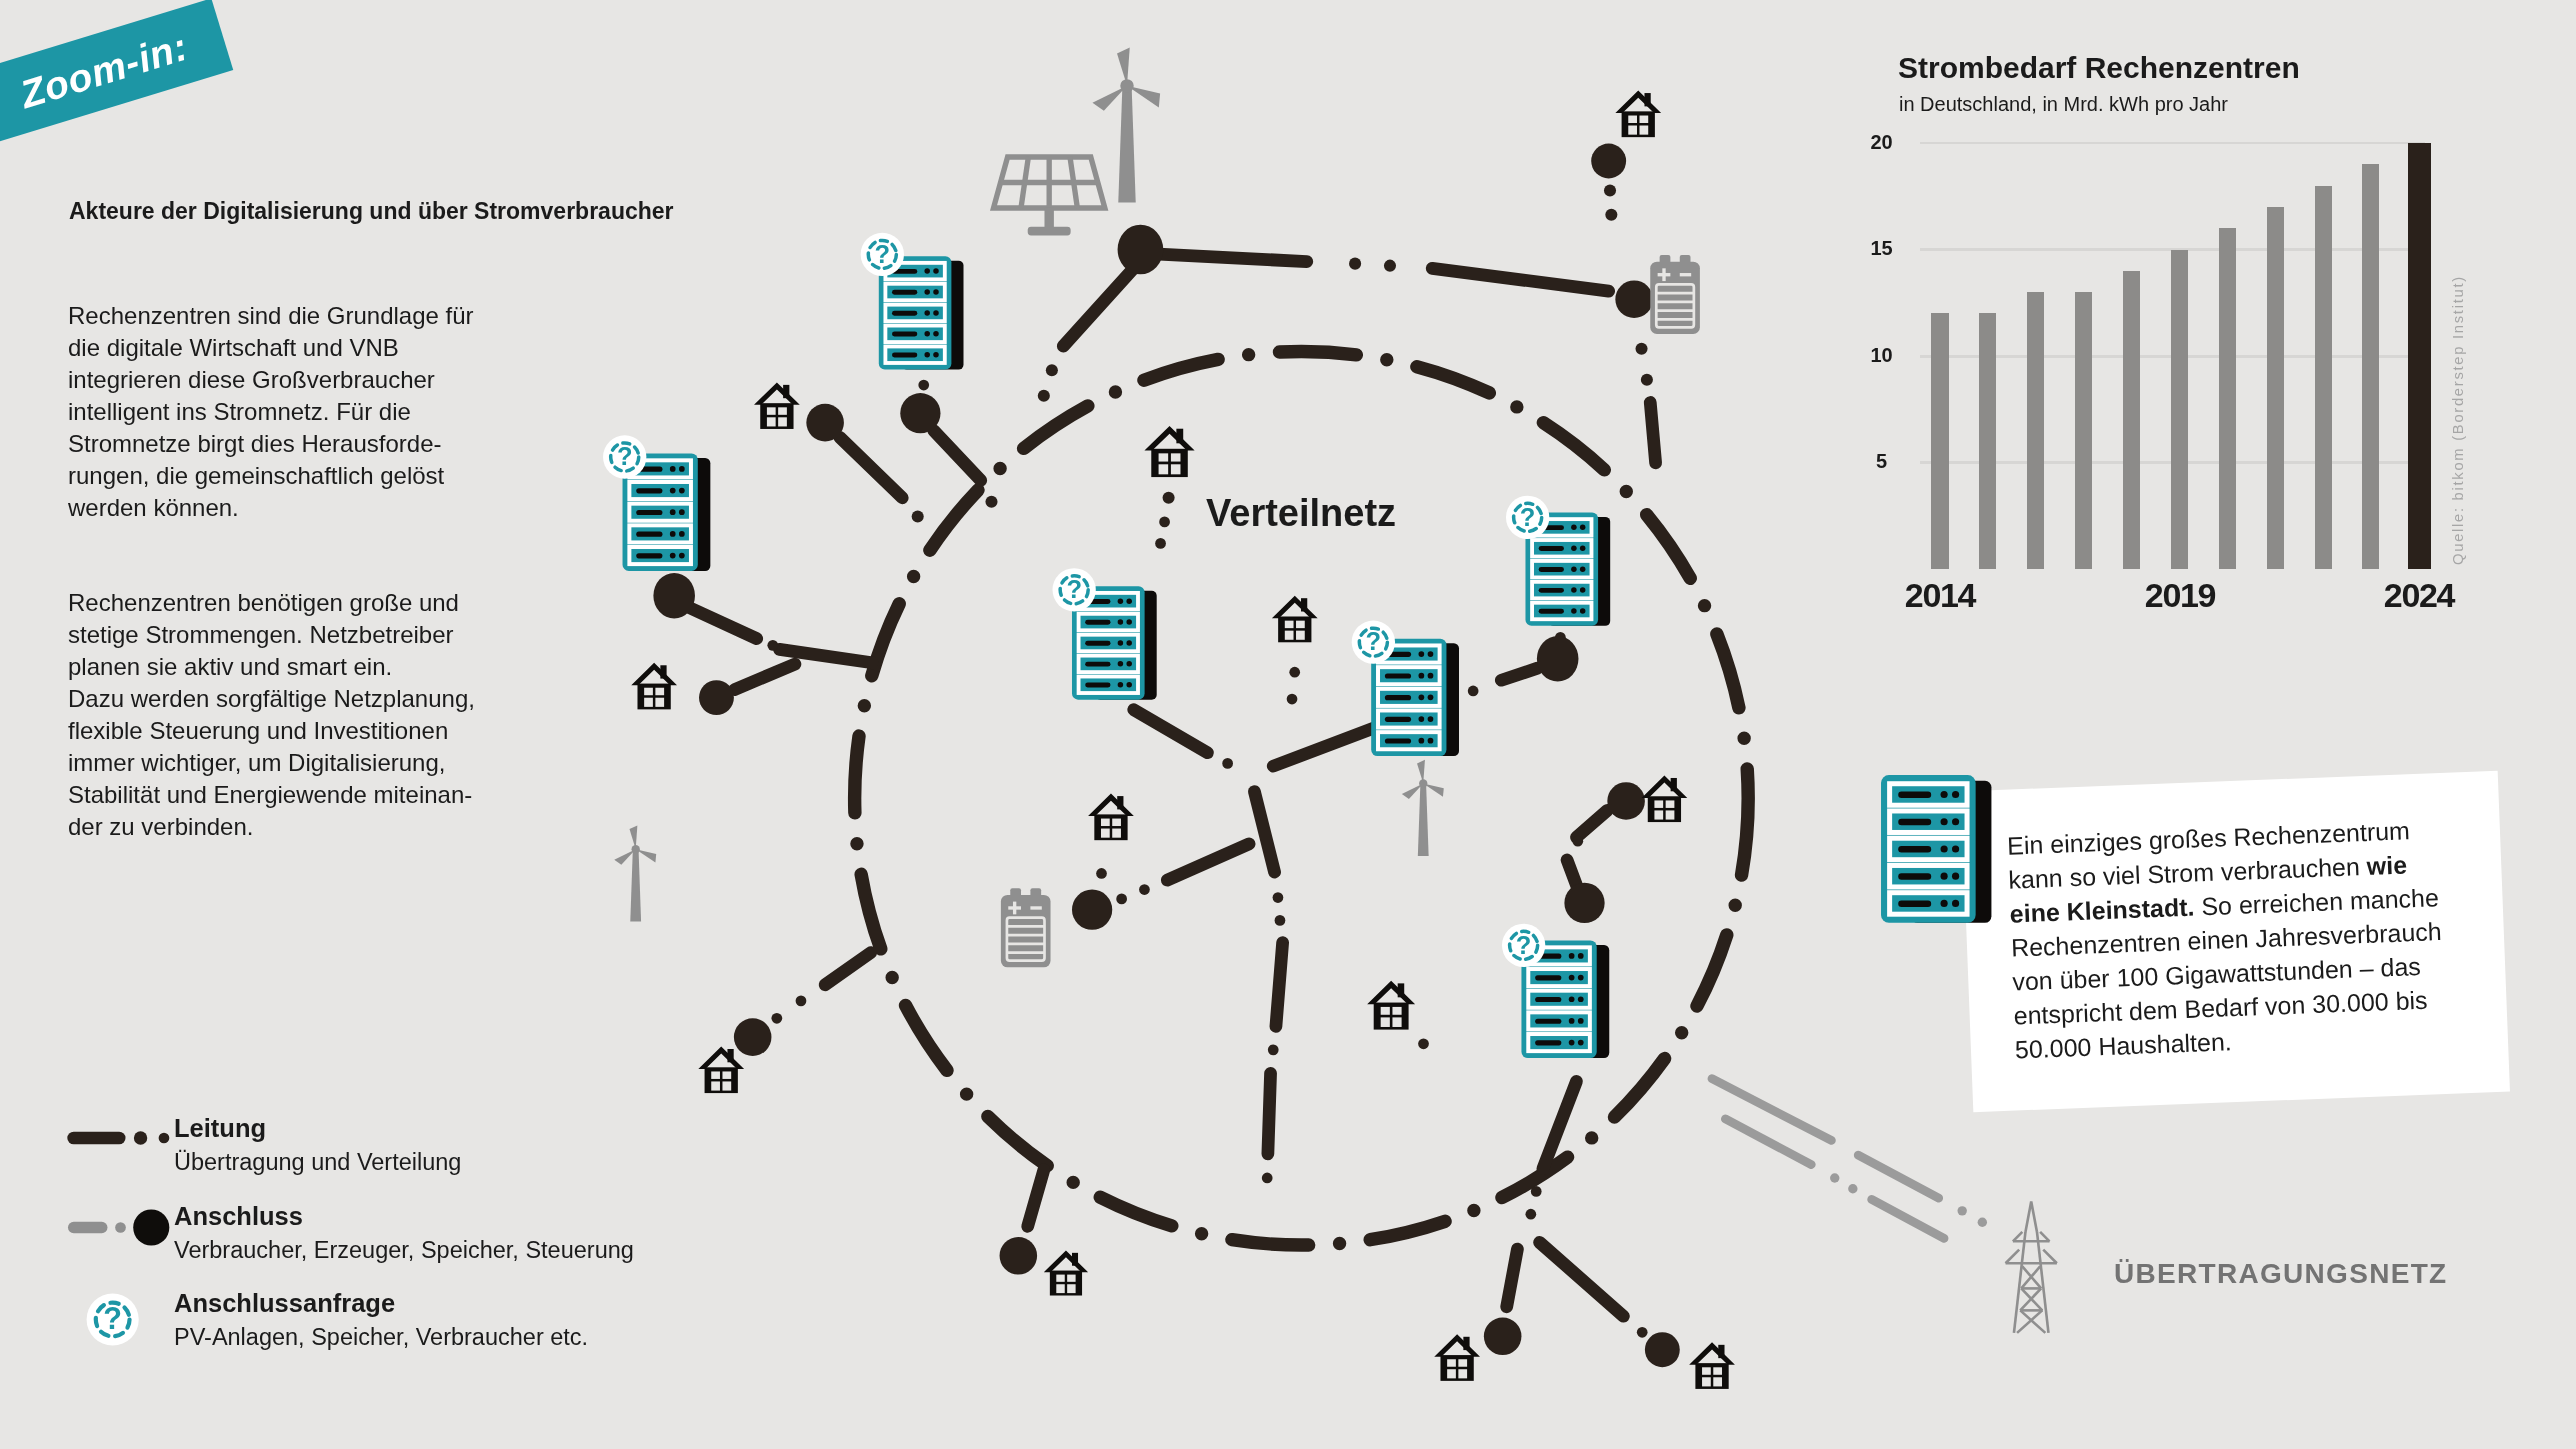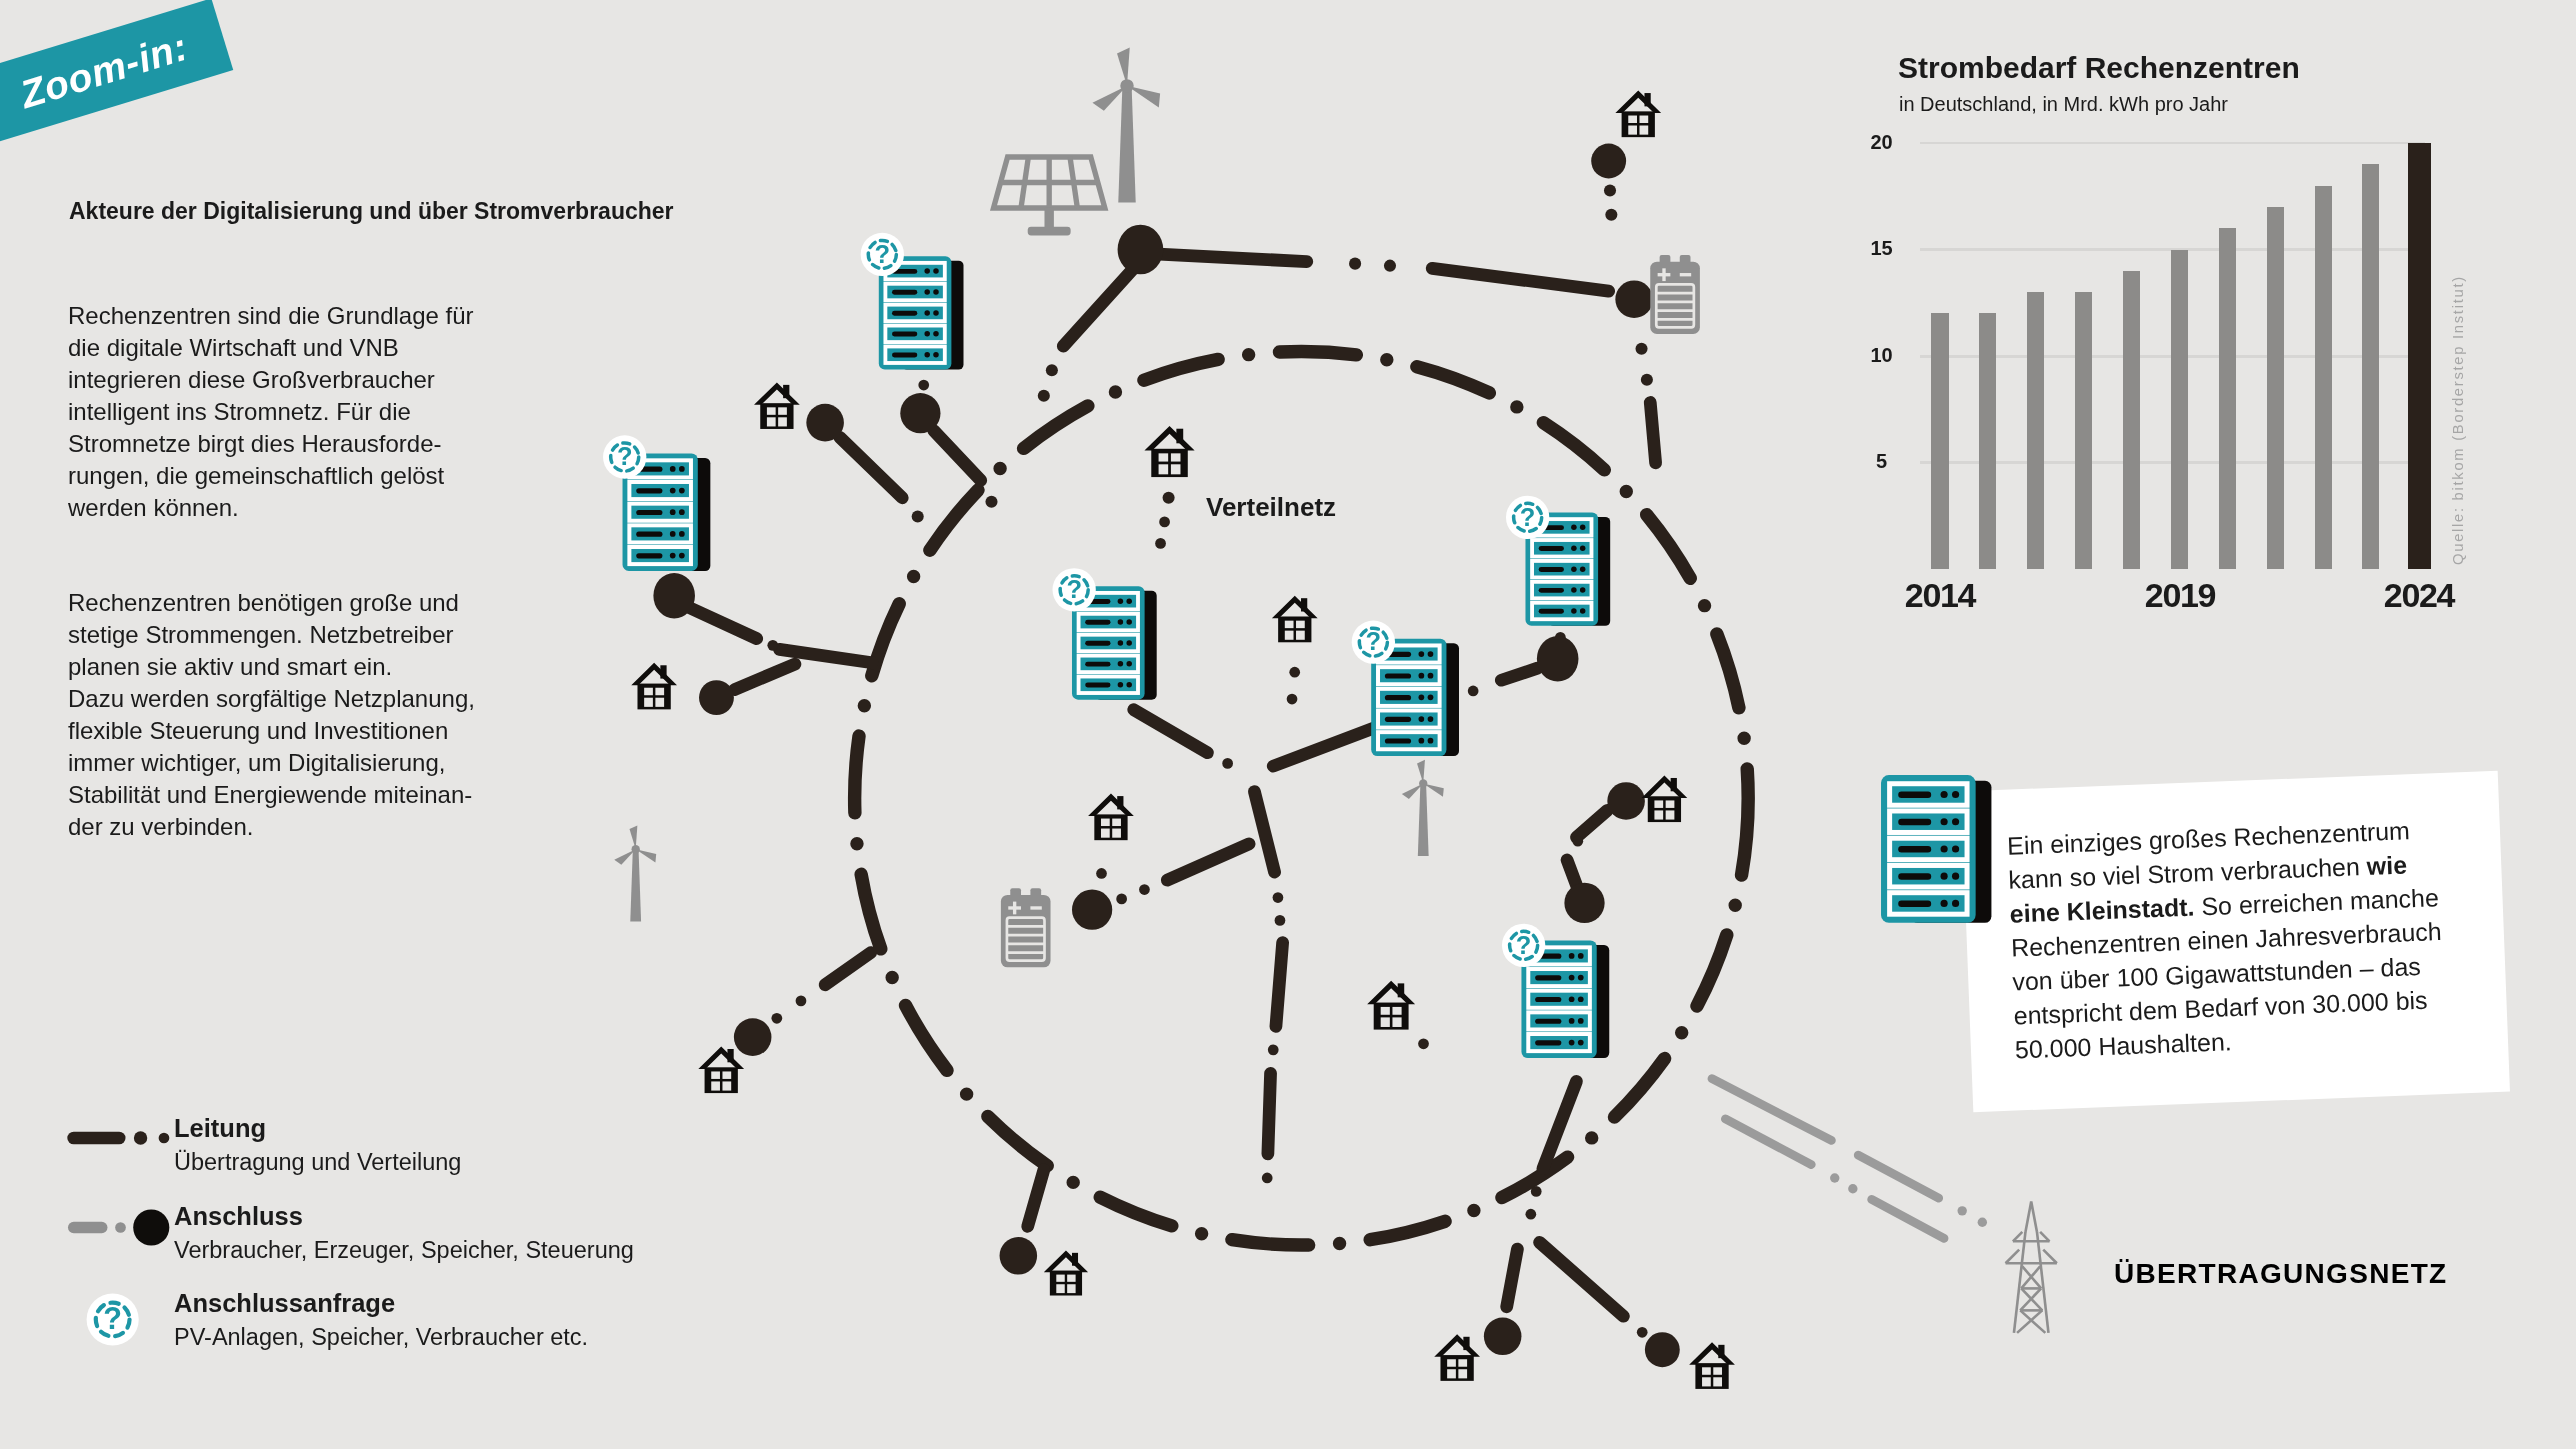--- a/index.html
+++ b/index.html
@@ -11,22 +11,22 @@
   .zoom-badge{left:-34px;top:35px;width:262px;height:75px;background:#1d96a5;transform:rotate(-17deg);display:flex;align-items:center;}
   .zoom-badge span{color:#fff;font-style:italic;font-weight:bold;font-size:39px;padding-left:52px;letter-spacing:0.7px;}
 
   
   .page-title{left:68px;top:131px;font-size:52px;font-weight:bold;letter-spacing:-0.7px;}
   .page-subtitle{left:69px;top:198px;font-size:23px;font-weight:bold;}
   .intro{left:68px;top:268px;width:456px;font-size:24px;line-height:32px;white-space:pre-line;}
   .intro p{margin:0 0 31px 0;}
 
   
-  .verteilnetz-label{left:1206px;top:492px;font-size:26px;font-weight:bold;}
-  .uebertragungsnetz-label{left:2114px;top:1258px;font-size:28px;font-weight:bold;color:#000000;letter-spacing:1.3px;}
+  .verteilnetz-label{left:1206px;top:492px;font-size:38px;font-weight:bold;}
+  .uebertragungsnetz-label{left:2114px;top:1258px;font-size:28px;font-weight:bold;color:#737373;letter-spacing:1.3px;}
 
   
   .chart-title{left:1898px;top:51px;font-size:30px;font-weight:bold;}
   .chart-subtitle{left:1899px;top:93px;font-size:20px;}
   #chart-plot{left:1920px;top:133px;width:505px;height:436px;}
   .gridline{position:absolute;left:0;width:100%;height:2.7px;background:#d7d6d4;}
   .ytick{position:absolute;left:-64px;width:51px;text-align:center;font-size:20px;font-weight:bold;}
   .bar{position:absolute;bottom:0;}
   .xtick{position:absolute;top:443px;width:148px;text-align:center;font-size:34px;font-weight:bold;letter-spacing:-1.3px;}
   .chart-footnote{left:1911px;top:619px;font-size:21px;line-height:28px;white-space:pre-line;}

